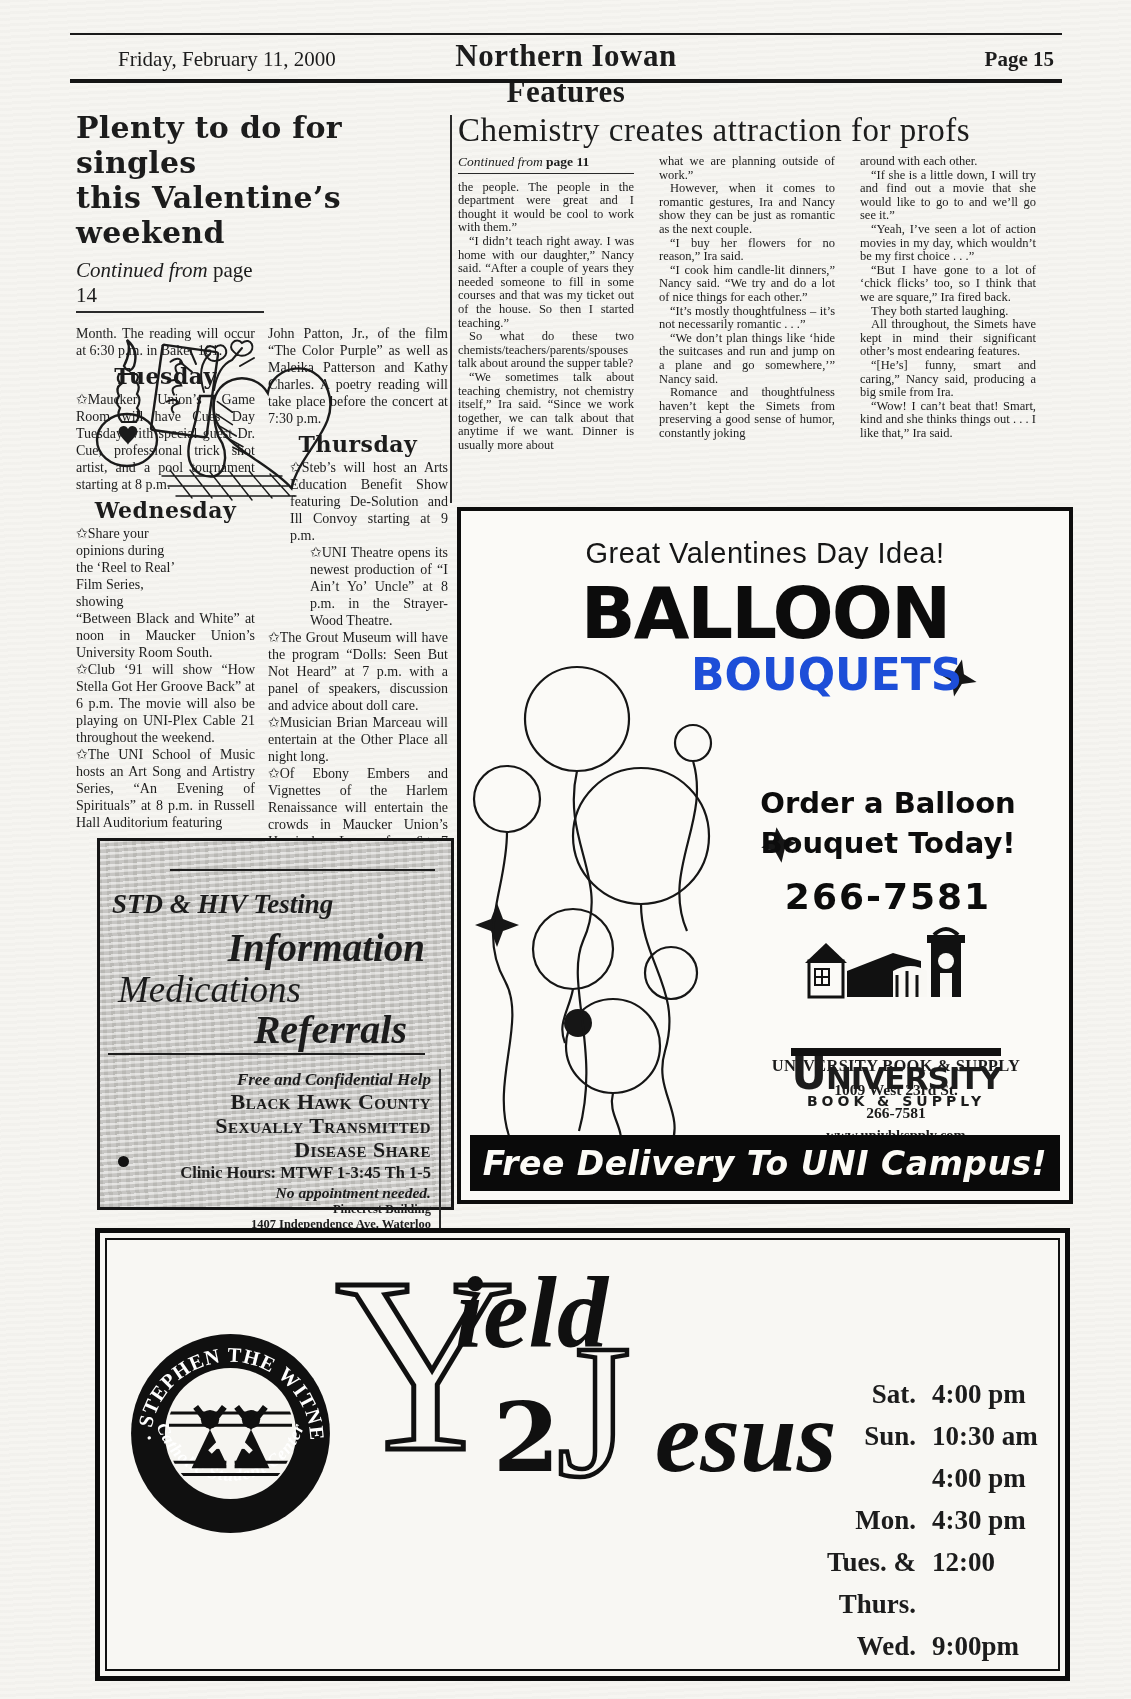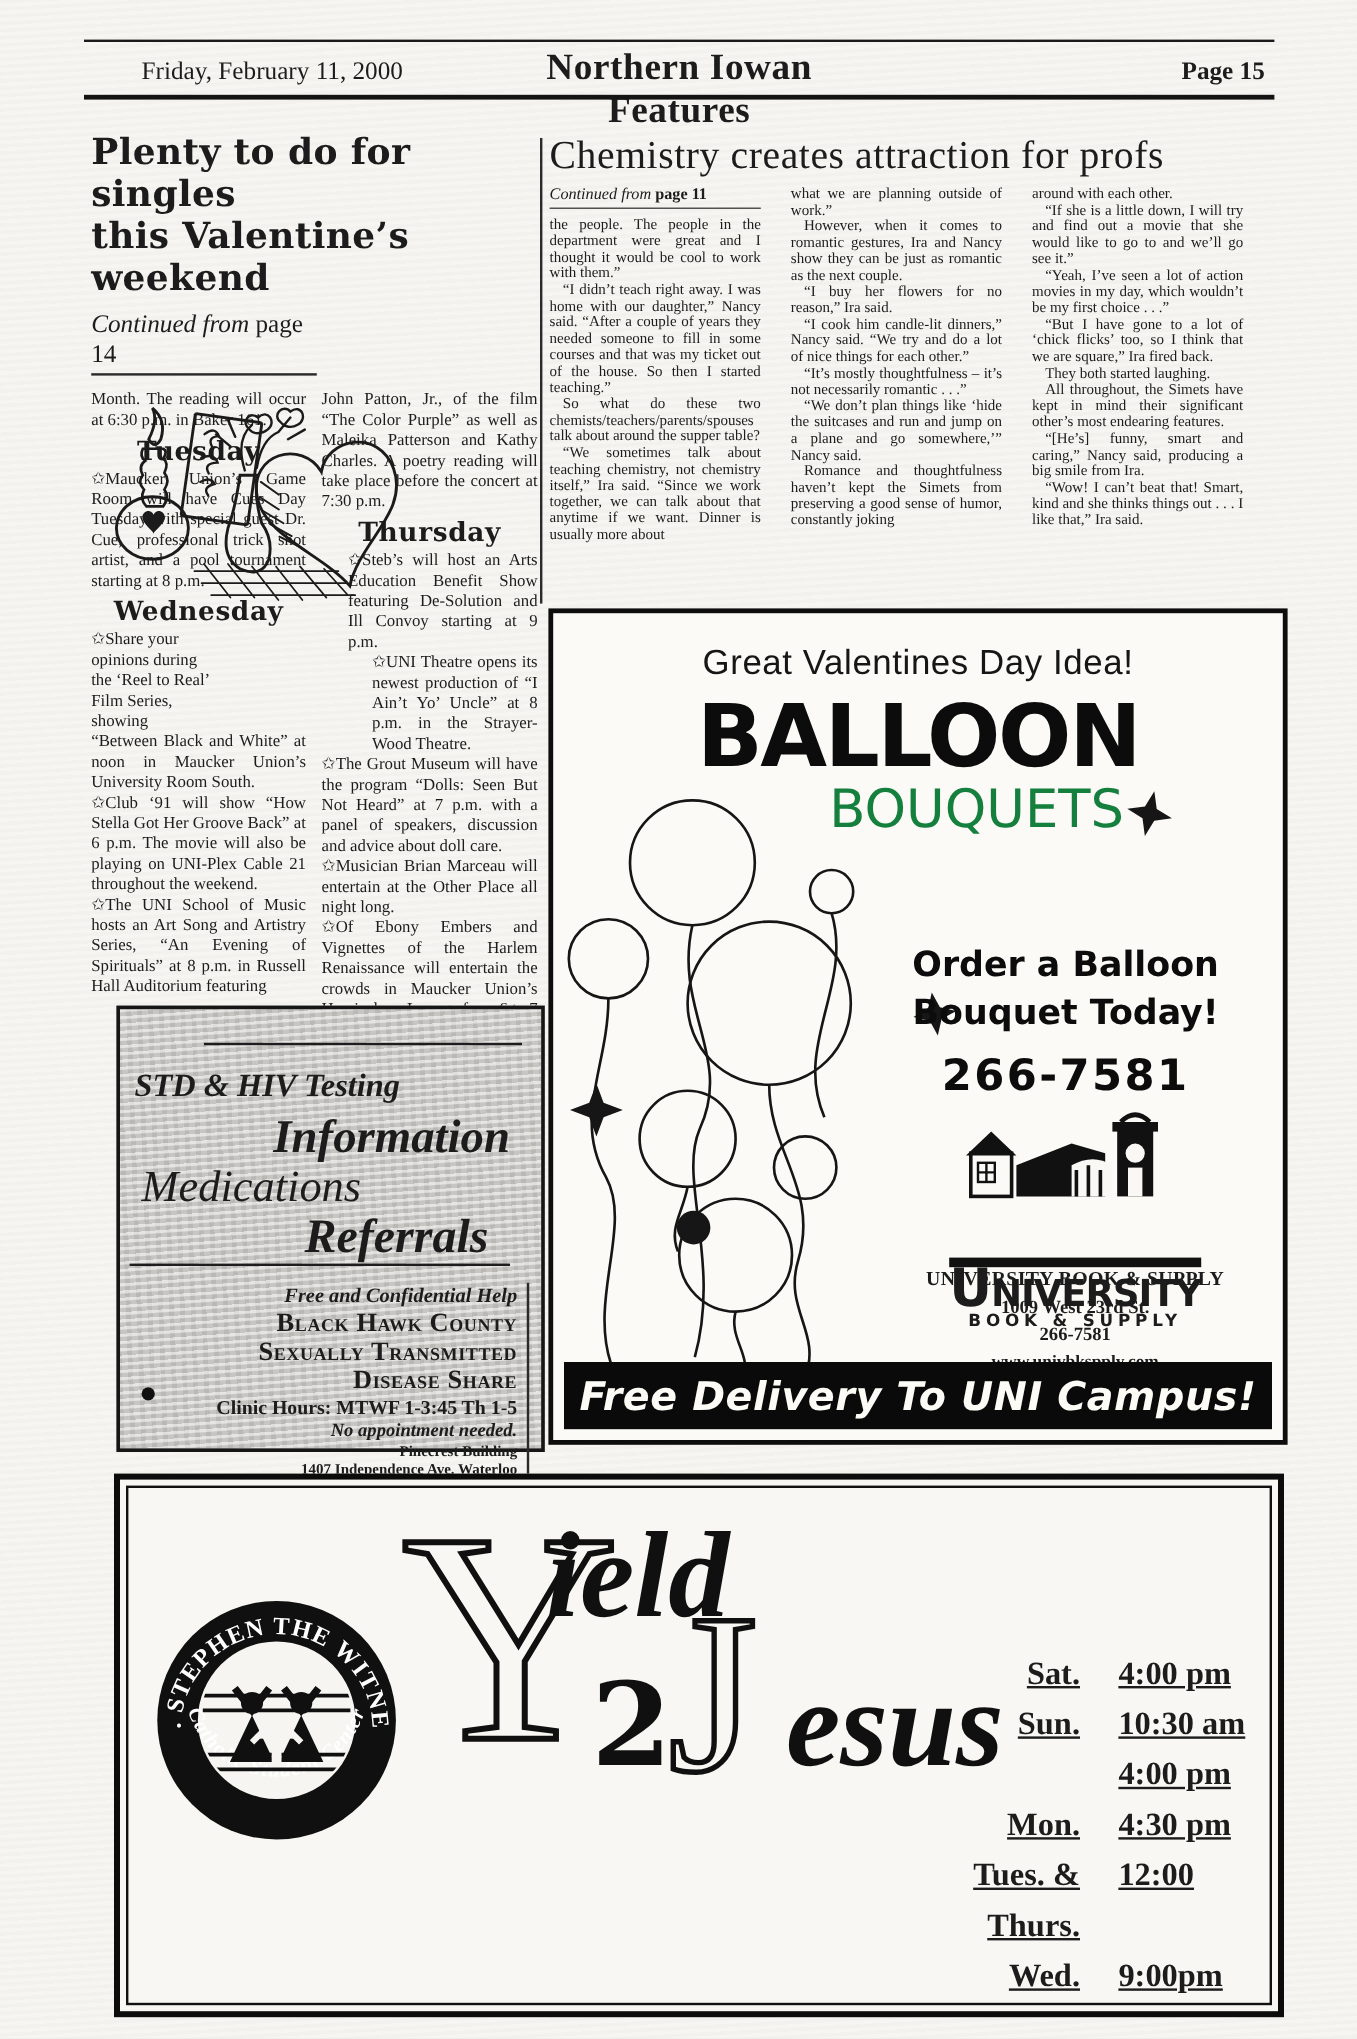--- a/index.html
+++ b/index.html
@@ -41,21 +41,21 @@
   .ccol p { text-indent:11px; }
   .ccol p.noind { text-indent:0; }
   .chem-continued { font-size:13.5px; font-style:italic; border-bottom:1.5px solid #2a2a2a; padding-bottom:4px; margin-bottom:7px; }
   .chem-continued b { font-style:normal; }
 
   
   .balloon-ad { position:absolute; left:457px; top:507px; width:616px; height:697px; border:4px solid #0d0d0d; background:#fbfaf7; }
   .balloon-art { position:absolute; left:0; top:120px; width:608px; height:520px; z-index:0; }
   .ba-head { position:relative; z-index:1; text-align:center; margin-top:26px; font-family:"Liberation Sans", sans-serif; font-size:29px; letter-spacing:0.5px; color:#161616; }
   .ba-word1 { position:relative; z-index:1; text-align:center; margin-top:6px; font-family:"DejaVu Sans", sans-serif; font-weight:900; font-size:72px; line-height:74px; letter-spacing:-2px; color:#0c0c0c; }
-  .ba-word2 { position:relative; z-index:1; margin-left:230px; font-family:"DejaVu Sans", sans-serif; font-weight:400; font-size:44px; line-height:50px; color:#15803d; }
+  .ba-word2 { position:relative; z-index:1; margin-left:230px; font-family:"DejaVu Sans", sans-serif; font-weight:700; font-size:44px; line-height:50px; color:#1d4ed8; }
   .ba-order { position:absolute; z-index:1; left:262px; top:272px; width:330px; text-align:center; font-family:"DejaVu Sans", sans-serif; font-weight:800; font-size:29px; line-height:40px; color:#0c0c0c; }
   .ba-phone-big { margin-top:14px; font-size:36px; letter-spacing:2px; font-weight:900; }
   .ba-logo { position:absolute; z-index:1; left:305px; top:408px; width:260px; text-align:center; }
   .ba-logo-mark { display:block; margin:0 auto; }
   .ba-logo-univ { display:inline-block; font-family:"DejaVu Sans", sans-serif; font-weight:900; font-size:31px; letter-spacing:-1px; border-top:8px solid #111; padding-top:1px; line-height:34px;margin-top:39px; }
   .ba-logo-univ::first-letter { font-size:44px; }
   .ba-logo-sub { font-family:"DejaVu Sans", sans-serif; font-weight:700; font-size:14px; letter-spacing:4px; margin-top:-2px; }
   .ba-addr { position:absolute; z-index:1; left:285px; top:545px; width:300px; text-align:center; font-weight:bold; }
   .ba-store { font-size:16.5px; letter-spacing:0.3px; }
   .ba-street { font-size:15.5px; margin-top:5px; }
@@ -82,21 +82,21 @@
   .std-small { font-weight:bold; font-size:12.5px; line-height:15px; }
   .std-phone { font-weight:bold; font-size:20px; line-height:26px; margin-top:3px; }
   .std-dot { position:absolute; left:18px; bottom:40px; width:11px; height:11px; border-radius:50%; background:#111; }
 
   
   .yield-ad { position:absolute; left:95px; top:1228px; width:975px; height:453px; border:5px solid #0c0c0c; background:#f8f7f3; }
   .yield-inner { position:absolute; inset:5px; border:2px solid #111; }
   .stephen-logo { position:absolute; left:28px; top:98px; width:205px; height:205px; }
   .yield-lockup { position:absolute; left:235px; top:8px; width:540px; height:340px; }
   .mass-times { position:absolute; left:680px; top:140px; width:270px; font-weight:bold; font-size:27px; }
-  .mt-row { display:flex; gap:32px; line-height:42px;text-decoration:underline; }
+  .mt-row { display:flex; gap:16px; line-height:42px; }
   .mt-day { flex:1; text-align:right; }
   .mt-time { width:118px; text-align:left; }
 </style>
 </head>
 <body>
 
 <div class="page">
 
   <div class="hdr-rule-top"></div>
   <div class="hdr">

